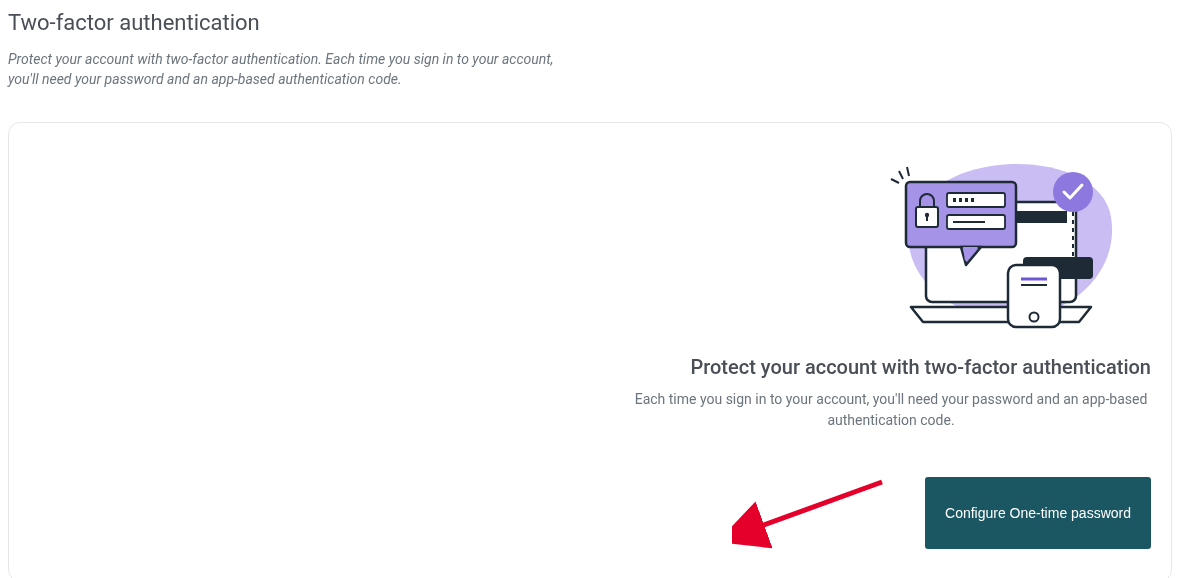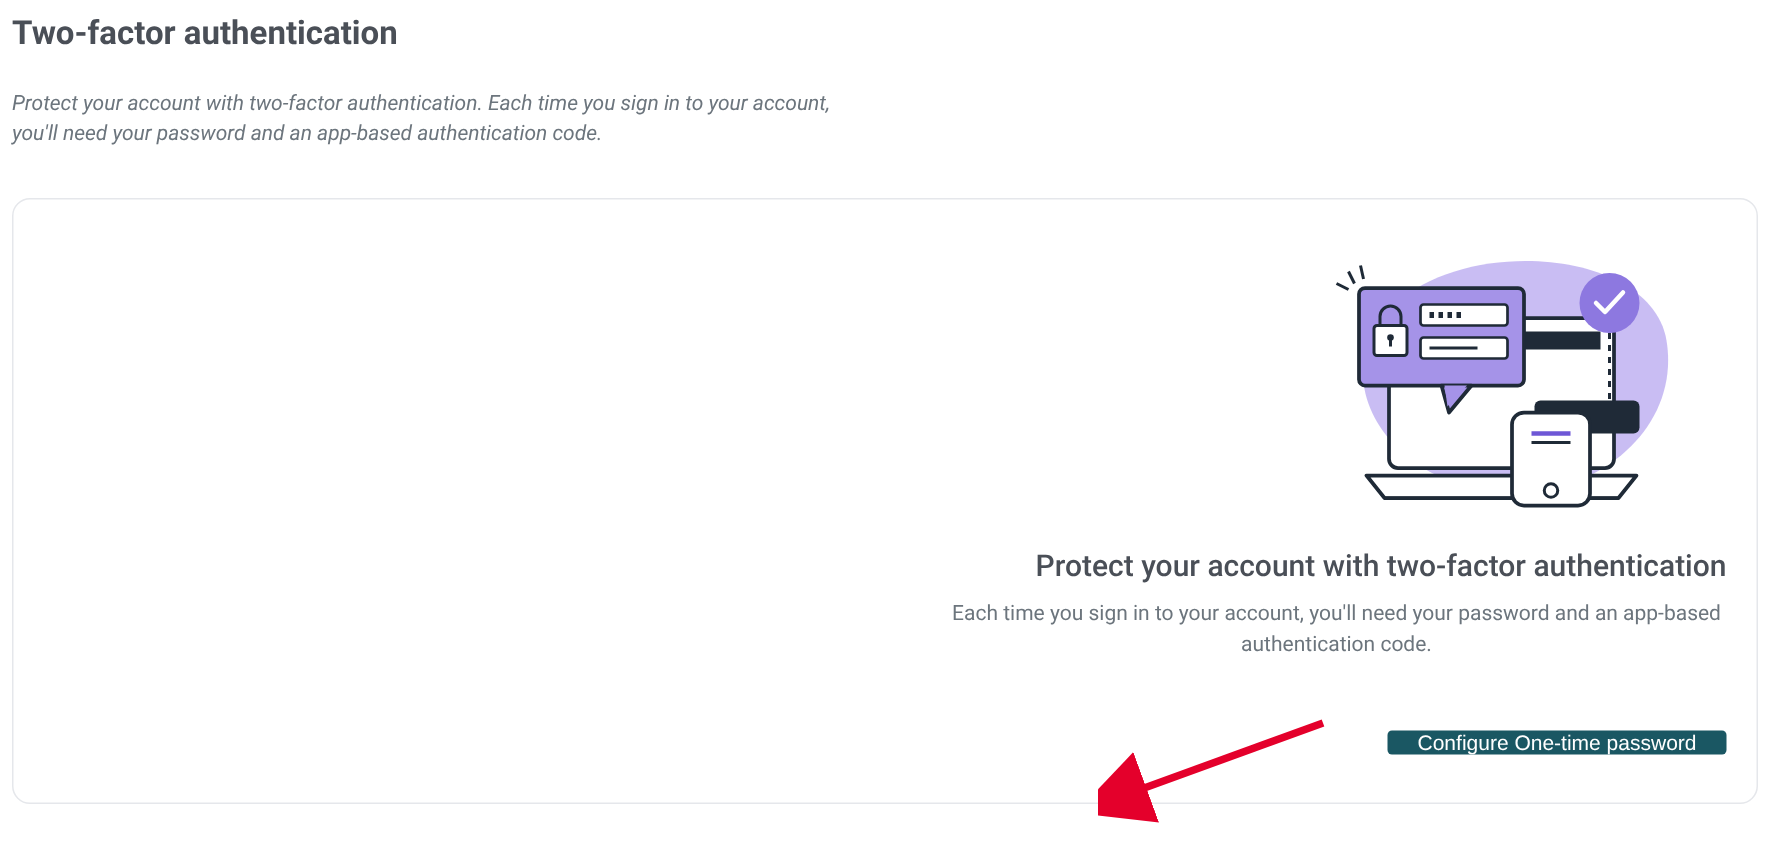--- a/index.html
+++ b/index.html
@@ -7,23 +7,23 @@
     font-family: -apple-system, BlinkMacSystemFont, "Segoe UI", Roboto, "Helvetica Neue", Arial, sans-serif;
     background: #fff;
     color: #4f5660;
     width: 1180px;
     height: 578px;
     padding: 10px 8px;
     position: relative;
   }
   .page-title {
     font-size: 22px;
-    font-weight: 700;
+    font-weight: 400;
     color: #4a4f57;
-    margin-bottom: 24px;
+    margin-bottom: 14px;
   }
   .page-subtitle {
     font-size: 14px;
     color: #6c757d;
     line-height: 1.45;
     max-width: 560px;
     margin-bottom: 32px;
     font-style: italic;
   }
   .card {
@@ -55,21 +55,21 @@
     max-width: 520px;
     line-height: 1.5;
     margin-bottom: 46px;
   }
   .primary-btn {
     background: #1a5763;
     color: #fff;
     border: none;
     font-size: 14px;
     font-weight: 500;
-    padding: 0 20px;
+    padding: 28px 20px;
     border-radius: 3px;
     cursor: pointer;
   }
   .annotation-arrow {
     position: absolute;
     left: 732px;
     top: 472px;
     pointer-events: none;
   }
 </style>

